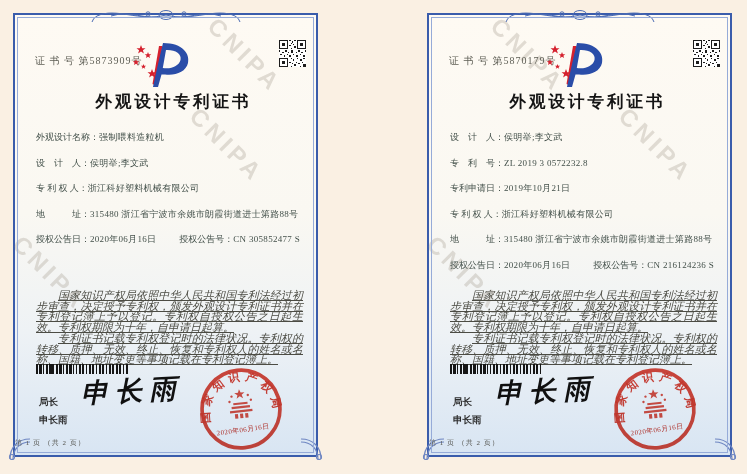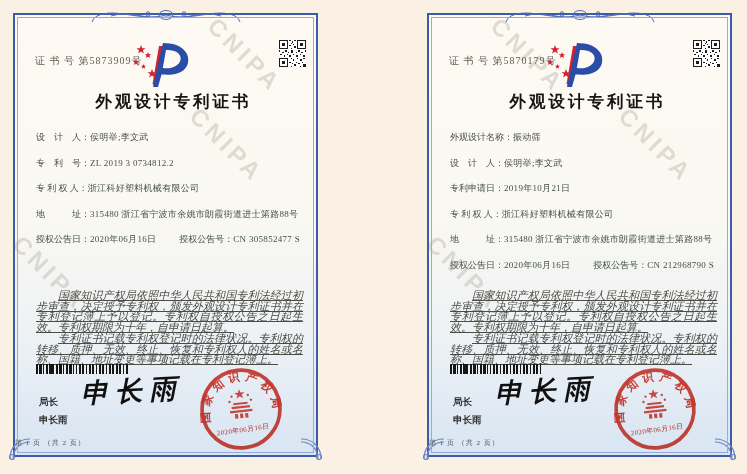--- a/index.html
+++ b/index.html
@@ -177,22 +177,22 @@
         <rect x="12" y="19" width="1" height="1"></rect>
           <rect x="16" y="20" width="1" height="1"></rect>
           <rect x="19" y="19" width="2" height="2"></rect>
       </g>
     </svg>
   </div>
 
   <div class="title">外观设计专利证书</div>
 
   <div class="fields">
+    <div class="row"><span class="lbl">外观设计名称：</span><span class="val">强制喂料造粒机</span></div>
     <div class="row"><span class="lbl">设　计　人：</span><span class="val">侯明举;李文武</span></div>
-    <div class="row"><span class="lbl">专　利　号：</span><span class="val">ZL 2019 3 0734812.2</span></div>
     <div class="row"><span class="lbl">专 利 权 人：</span><span class="val">浙江科好塑料机械有限公司</span></div>
     <div class="row"><span class="lbl">地　　　址：</span><span class="val">315480 浙江省宁波市余姚市朗霞街道进士第路88号</span></div>
     <div class="row grant">
       <span class="g1"><span class="lbl">授权公告日：</span><span class="val">2020年06月16日</span></span>
       <span class="g2"><span class="lbl">授权公告号：</span><span class="val">CN 305852477 S</span></span>
     </div>
   </div>
 
   <div class="paras">
     <p>国家知识产权局依照中华人民共和国专利法经过初步审查，决定授予专利权，颁发外观设计专利证书并在专利登记簿上予以登记。专利权自授权公告之日起生效。专利权期限为十年，自申请日起算。</p>
@@ -336,28 +336,28 @@
         <rect x="12" y="19" width="1" height="1"></rect>
           <rect x="16" y="20" width="1" height="1"></rect>
           <rect x="19" y="19" width="2" height="2"></rect>
       </g>
     </svg>
   </div>
 
   <div class="title">外观设计专利证书</div>
 
   <div class="fields">
-    <div class="row"><span class="lbl">外观设计名称：</span><span class="val">振动筛</span></div>
     <div class="row"><span class="lbl">设　计　人：</span><span class="val">侯明举;李文武</span></div>
+    <div class="row"><span class="lbl">专　利　号：</span><span class="val">ZL 2019 3 0572232.8</span></div>
     <div class="row"><span class="lbl">专利申请日：</span><span class="val">2019年10月21日</span></div>
     <div class="row"><span class="lbl">专 利 权 人：</span><span class="val">浙江科好塑料机械有限公司</span></div>
     <div class="row"><span class="lbl">地　　　址：</span><span class="val">315480 浙江省宁波市余姚市朗霞街道进士第路88号</span></div>
     <div class="row grant">
       <span class="g1"><span class="lbl">授权公告日：</span><span class="val">2020年06月16日</span></span>
-      <span class="g2"><span class="lbl">授权公告号：</span><span class="val">CN 212968790 S</span></span>
+      <span class="g2"><span class="lbl">授权公告号：</span><span class="val">CN 216124236 S</span></span>
     </div>
   </div>
 
   <div class="paras">
     <p>国家知识产权局依照中华人民共和国专利法经过初步审查，决定授予专利权，颁发外观设计专利证书并在专利登记簿上予以登记。专利权自授权公告之日起生效。专利权期限为十年，自申请日起算。</p>
     <p>专利证书记载专利权登记时的法律状况。专利权的转移、质押、无效、终止、恢复和专利权人的姓名或名称、国籍、地址变更等事项记载在专利登记簿上。</p>
   </div>
 
   <div class="barcode"></div>
 

